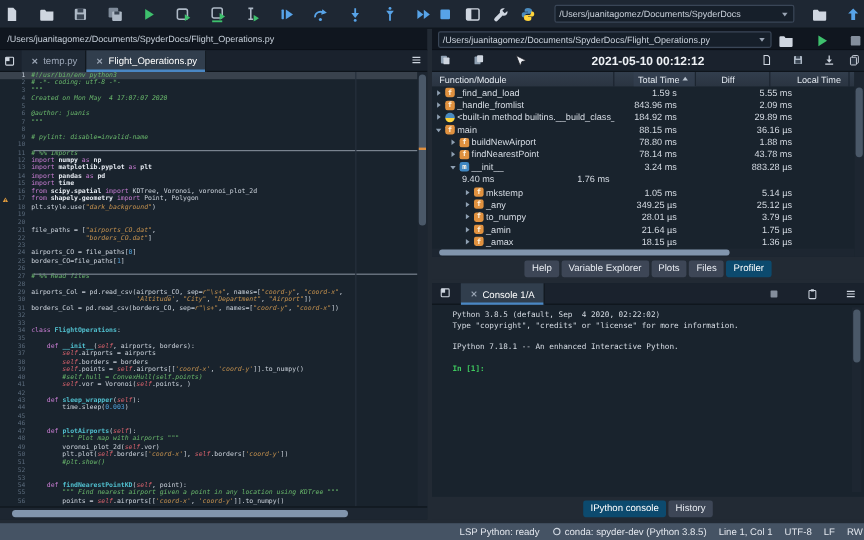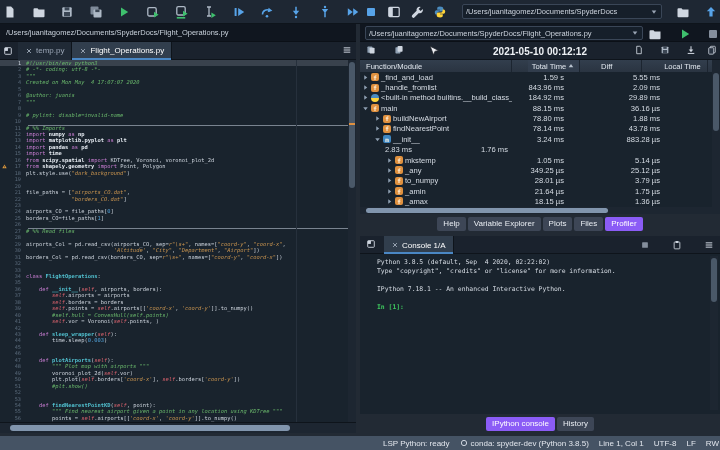--- a/index.html
+++ b/index.html
@@ -97,21 +97,21 @@
   .pv-total{flex:0 0 52px;} .pv-diff{flex:0 0 46px;} .pv-local{flex:0 0 50px;} .pv-diff2{flex:1;}
   .p-hscroll{left:0;top:165px;width:352px;height:7px;border-top:none;}
   .p-hthumb{left:6px;top:1px;width:242px;height:5px;background:#8195ad;}
   .p-vscroll{left:352px;top:18px;width:8px;height:154px;}
   .p-vthumb{left:1px;top:13px;width:6px;height:58px;}
 
   
   .pane-tabs{left:360px;width:360px;height:19px;display:flex;align-items:center;justify-content:center;gap:2px;background:#222a34;}
   #profiler-tabs{top:214px;} #console-bottom-tabs{top:414px;}
   .ptab{height:14px;display:flex;align-items:center;padding:0 6px;font-size:8px;color:#e8ecf2;background:#3d4656;border-radius:2px;}
-  .ptab.active{background:#8b5cf6;color:#fff;}
+  .ptab.active{background:#0c4a6e;color:#fff;}
 
   
   .console-pane{left:360px;top:236px;width:360px;height:178px;background:#19232d;}
   .ctab-ic1{position:absolute;left:6px;top:3px;}
   #console-tabs{position:absolute;left:24px;top:0;display:flex;height:18px;}
   .c-right{position:absolute;right:6px;top:4px;display:flex;gap:22px;}
   #console-lines{position:absolute;left:17px;top:22px;width:330px;font-family:"DejaVu Sans Mono",monospace;font-size:6.4px;}
   .cline{height:9px;line-height:9px;white-space:pre;color:#d6dce4;}
   .cline.prompt{color:#3ec85e;font-weight:bold;}
   .c-vscroll{left:350px;top:20px;width:8px;height:154px;}
@@ -545,21 +545,21 @@
             </span>
             <span class="pbadge pb-m">m</span>
             <span>__init__</span>
           </span>
           <span class="pv pv-total">3.24 ms</span>
           <span class="pv pv-diff"></span>
           <span class="pv pv-local">883.28 µs</span>
           <span class="pv pv-diff2"></span>
         </div>
         <div class="prow">
-          <span class="pv pv-total">2.83 ms</span>
+          <span class="pv pv-total">9.40 ms</span>
           <span class="pv pv-diff"></span>
           <span class="pv pv-local">1.76 ms</span>
           <span class="pv pv-diff2"></span>
         </div>
         <div class="prow">
           <span class="pname" style="padding-left: 26px;">
             <span class="pexp">
               <svg viewBox="0 0 14 14" xmlns="http://www.w3.org/2000/svg">
                 <path d="M4.5 2.5l6 4.5-6 4.5z" fill="#8fa0b2"></path>
               </svg>

